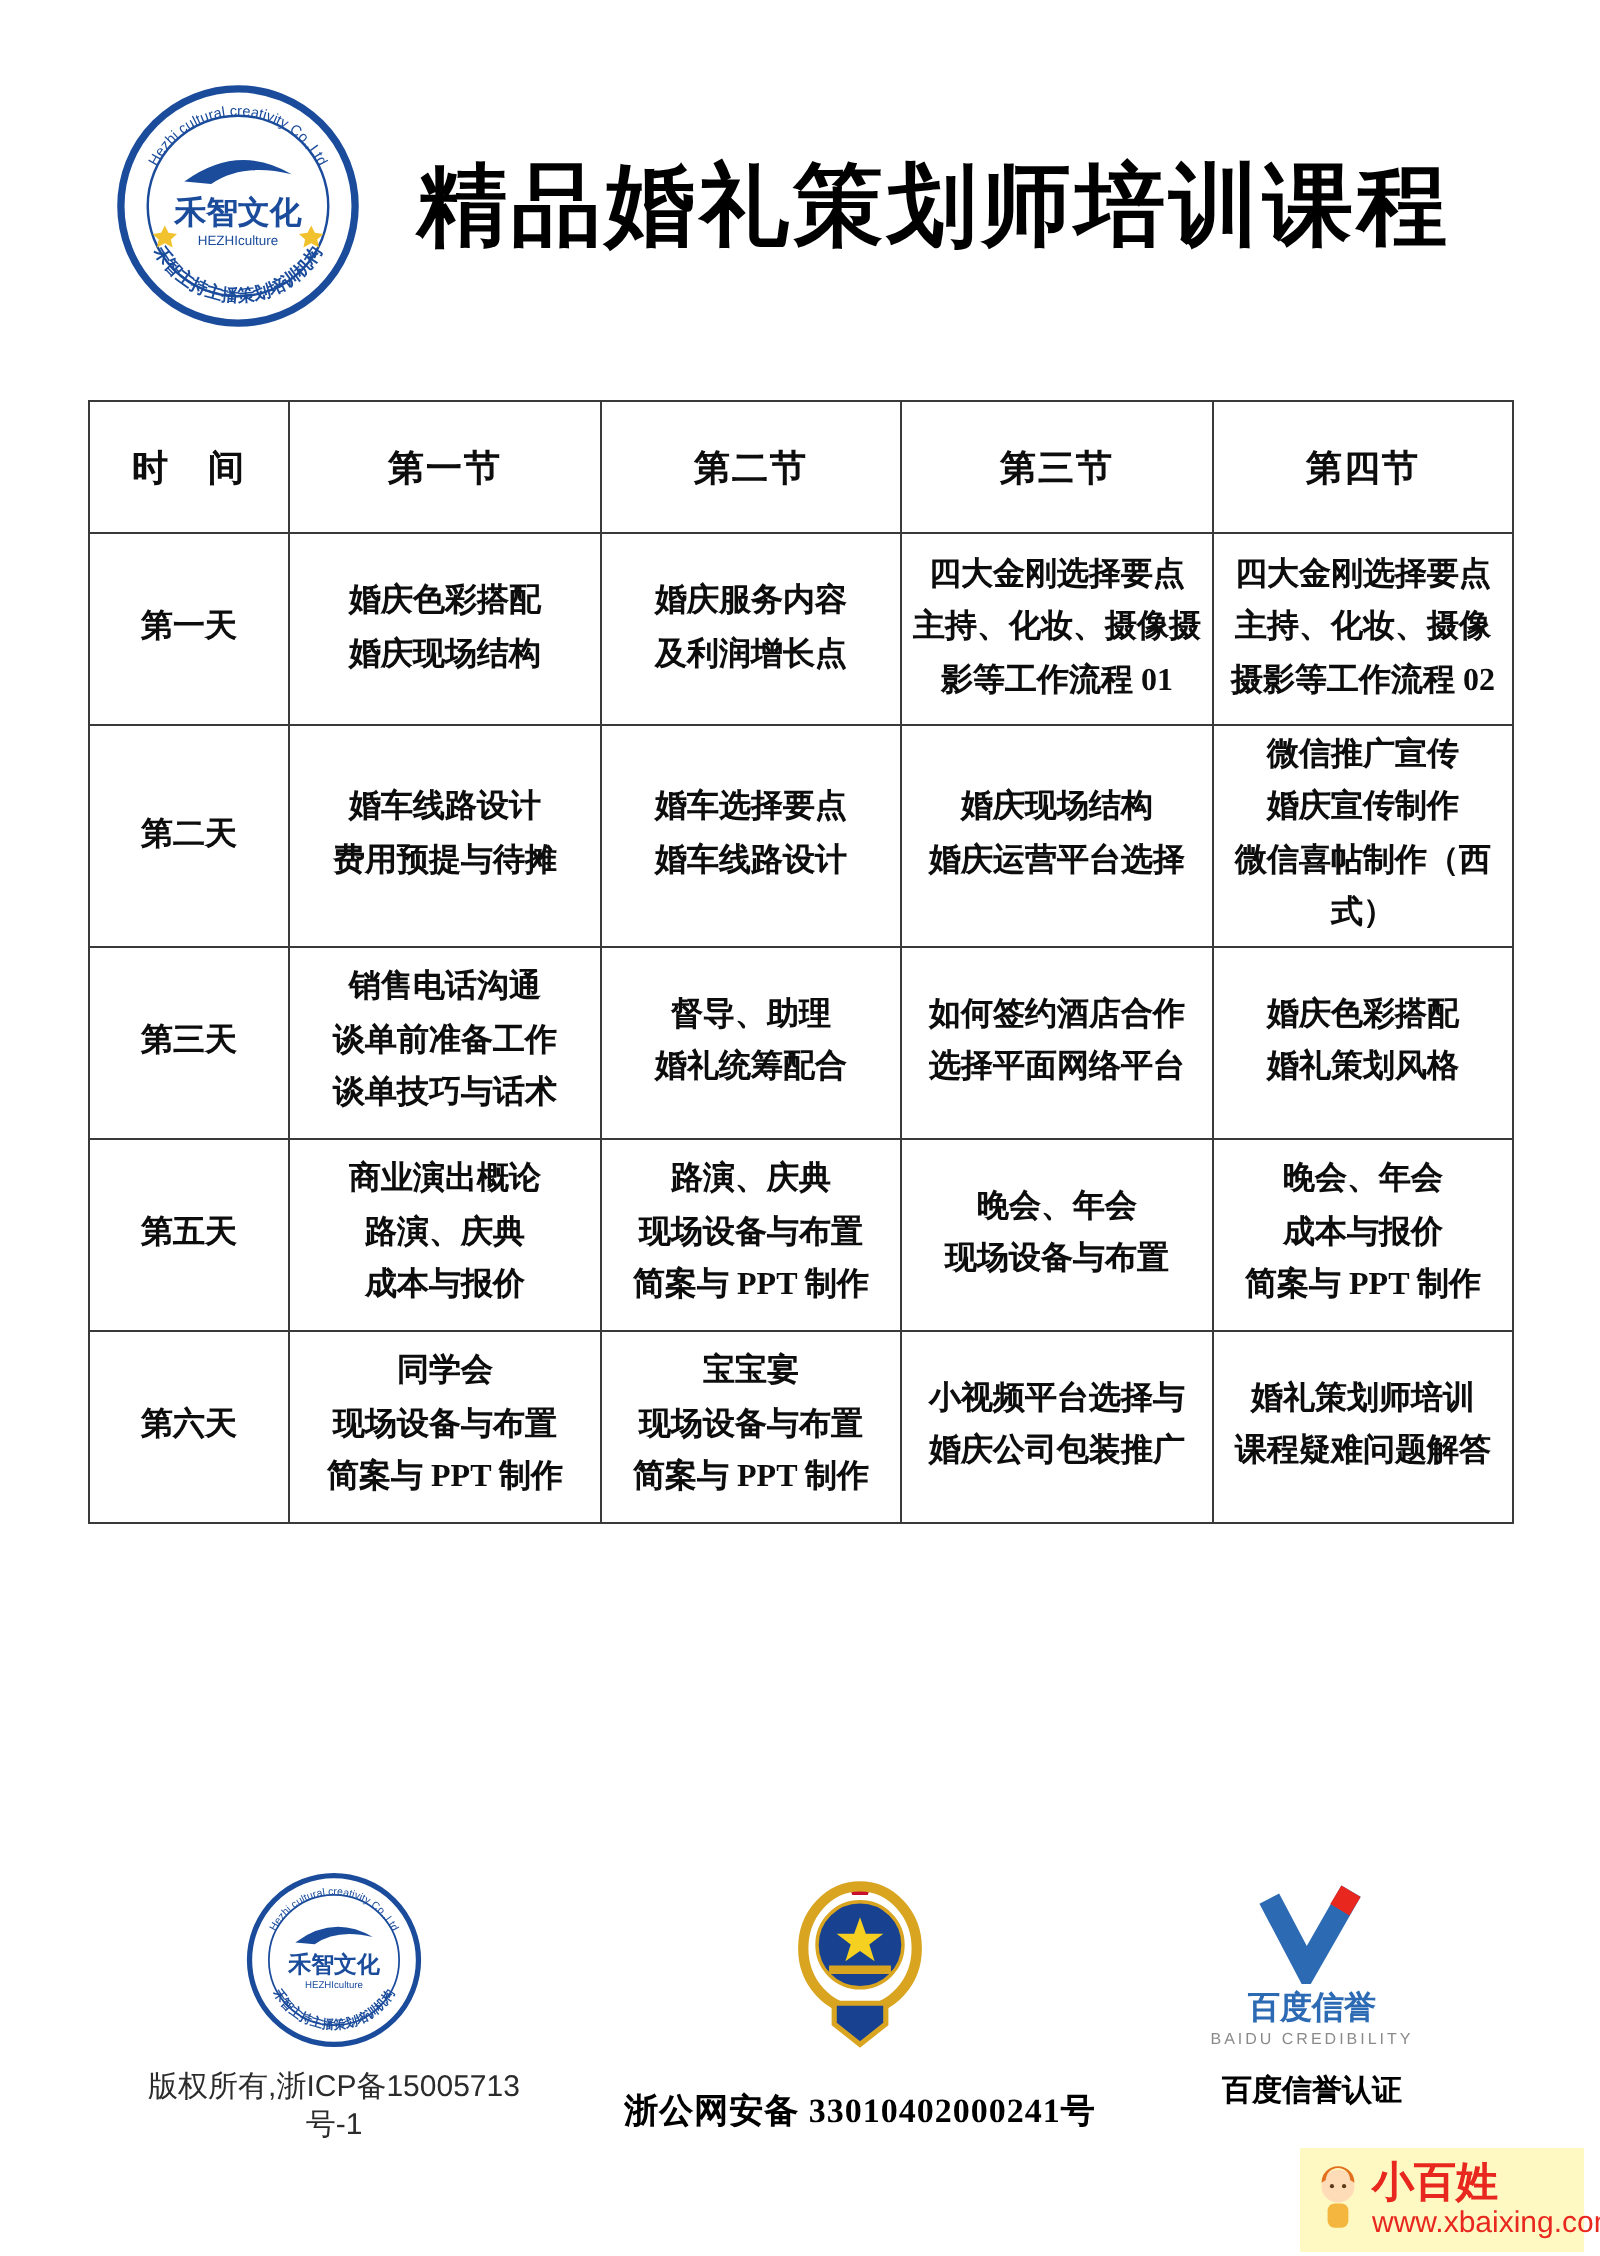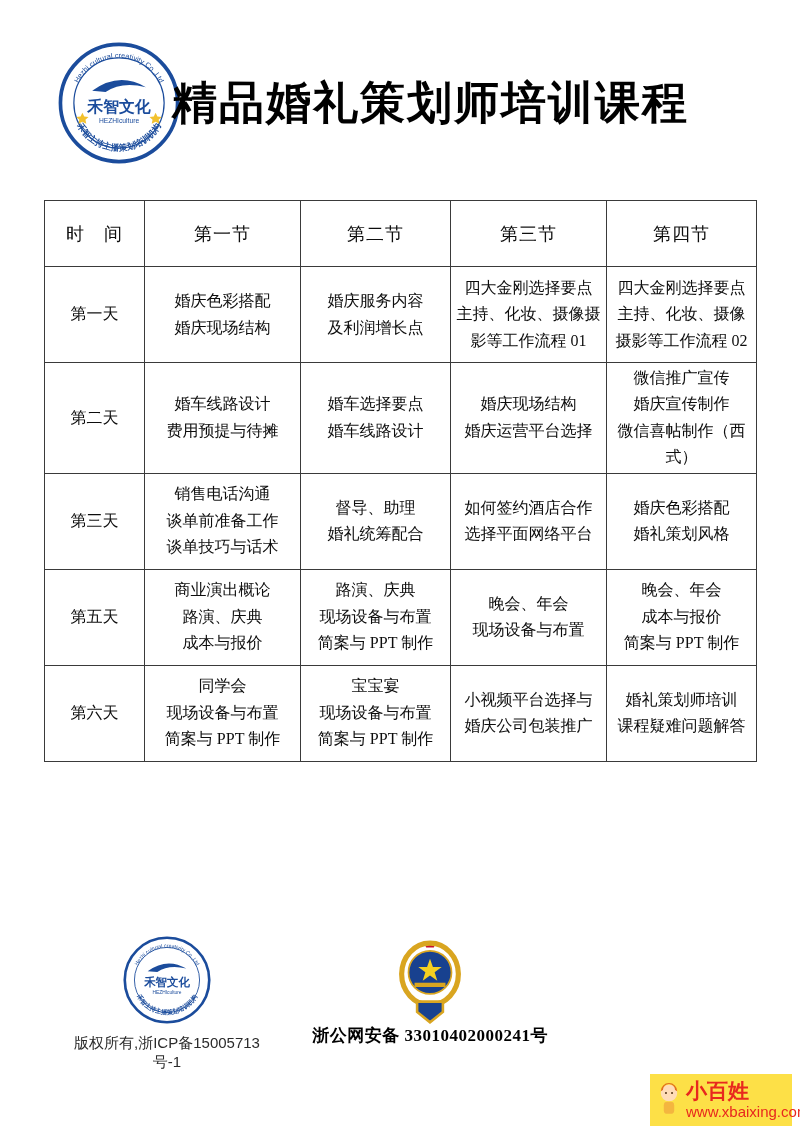--- a/index.html
+++ b/index.html
@@ -9,59 +9,59 @@
     font-family:"Liberation Serif","DejaVu Serif",serif;
     color:#111;
   }
   .page { position:absolute; inset:0; background:#fff; }
 
   
   .header-logo { position:absolute; left:58px; top:42px; width:122px; height:122px; }
   .footer-logo-wrap svg, .header-logo svg { width:100%; height:100%; display:block; }
   .page-title {
     position:absolute; left:172px; top:76px; width:590px;
-    font-size:45px; font-weight:bold; color:#000;
+    text-align:center; font-size:45px; font-weight:bold; color:#000;
     letter-spacing:2px; line-height:1.2;
   }
 
   
   .course-table {
     position:absolute; left:44px; top:200px; width:712px;
     border-collapse:collapse; table-layout:fixed;
   }
   .course-table th, .course-table td {
     border:1px solid #3a3a3a; text-align:center; vertical-align:middle;
-    white-space:pre-line; font-weight:normal; color:#0d0d0d; padding:2px;
+    white-space:pre-line; font-weight:bold; color:#0d0d0d; padding:2px;
   }
   .course-table th { height:66px; font-size:18px; letter-spacing:1px; }
   .course-table td { height:96px; font-size:16px; line-height:1.65; }
   .day-cell { font-size:17px;margin-top:12px; }
 
   
   .footer-left   { position:absolute; left:62px;  top:936px; width:210px; text-align:center; }
   .footer-center { position:absolute; left:300px; top:938px; width:260px; text-align:center; }
   .footer-right  { position:absolute; left:572px; top:940px; width:168px; text-align:center; }
 
   .footer-logo-wrap { width:88px; height:88px; margin:0 auto; }
   .icp-text { margin-top:10px; font-size:15px; color:#2b2b2b; font-family:"Liberation Sans",sans-serif; }
 
   .badge-wrap { width:78px; height:86px; margin:0 auto; }
   .badge-wrap svg { width:100%; height:100%; display:block; }
-  .police-record-text { margin-top:0; font-size:17px; font-weight:bold; color:#000; letter-spacing:0.5px; }
+  .police-record-text { margin-top:20px; font-size:17px; font-weight:bold; color:#000; letter-spacing:0.5px; }
 
   .baidu-logo-wrap { width:58px; height:52px; margin:0 auto; }
   .baidu-logo-wrap svg { width:100%; height:100%; display:block; }
   .baidu-name { font-size:16px; font-weight:bold; color:#2d6ab4; margin-top:2px; font-family:"Liberation Sans",sans-serif; }
   .baidu-subtitle { font-size:8px; color:#8a8a8a; letter-spacing:1.5px; font-family:"Liberation Sans",sans-serif; }
   .baidu-cert-text { margin-top:12px; font-size:15px; font-weight:bold; color:#000; }
 
   
   .watermark {
     position:absolute; right:8px; bottom:2px; width:142px; height:52px;
-    background:#fde047; display:flex; align-items:center; gap:4px; padding:3px 6px;
+    background:#fef9c3; display:flex; align-items:center; gap:4px; padding:3px 6px;
   }
   .wm-mascot { width:26px; height:40px; flex:0 0 auto; }
   .wm-mascot svg { width:100%; height:100%; display:block; }
   .wm-text { text-align:left; }
   .wm-name { font-size:21px; font-weight:bold; color:#e8281e; line-height:1.1; }
   .wm-url  { font-size:15px; color:#e8281e; font-family:Liberation Sans, sans-serif; }
 </style>
 </head>
 <body>
 
@@ -206,20 +206,31 @@
         <ellipse cx="45" cy="42" rx="33" ry="36" fill="none" stroke="#d9a520" stroke-width="6"></ellipse>
         <circle cx="45" cy="40" r="25" fill="#18418f" stroke="#d9a520" stroke-width="2"></circle>
         <polygon points="45,24 48.4,33.6 58.6,33.6 50.4,39.8 53.5,49.6 45,43.6 36.5,49.6 39.6,39.8 31.4,33.6 41.6,33.6" fill="#f5d020"></polygon>
         <path d="M27 52 h36 v5 h-36 z" fill="#d9a520"></path>
         <path d="M30 74 h30 v12 l-15 12 l-15 -12 z" fill="#18418f" stroke="#d9a520" stroke-width="3"></path>
       </svg>
     </div>
     <div class="police-record-text">浙公网安备 33010402000241号</div>
   </div>
 
+  <div class="footer-right">
+    <div class="baidu-logo-wrap">
+      <svg viewBox="0 0 60 56">
+        <path d="M7 10 L27 48 L51 6" stroke="#2d6ab4" stroke-width="12" fill="none"></path>
+        <path d="M45 16 L51 6" stroke="#e8281e" stroke-width="12" fill="none"></path>
+      </svg>
+    </div>
+    <div class="baidu-name">百度信誉</div>
+    <div class="baidu-subtitle">BAIDU CREDIBILITY</div>
+    <div class="baidu-cert-text">百度信誉认证</div>
+  </div>
 
   <div class="watermark">
     <div class="wm-mascot">
       <svg viewBox="0 0 30 42">
         <circle cx="15" cy="13" r="9.5" fill="#ffdcb8"></circle>
         <path d="M5.5 11 a9.5 9.5 0 0 1 19 0 l-2.5 -1.5 a7 7 0 0 0 -14 0 z" fill="#e2701d"></path>
         <circle cx="11.5" cy="13" r="1.2" fill="#5a3a1a"></circle>
         <circle cx="18.5" cy="13" r="1.2" fill="#5a3a1a"></circle>
         <rect x="9" y="23" width="12" height="14" rx="4" fill="#f4b63f"></rect>
       </svg>

